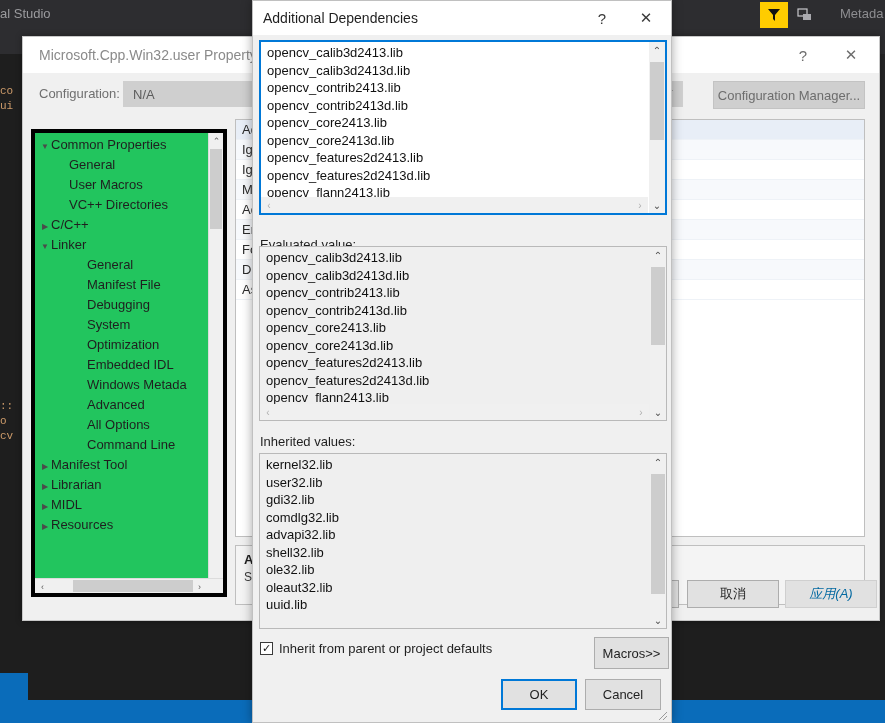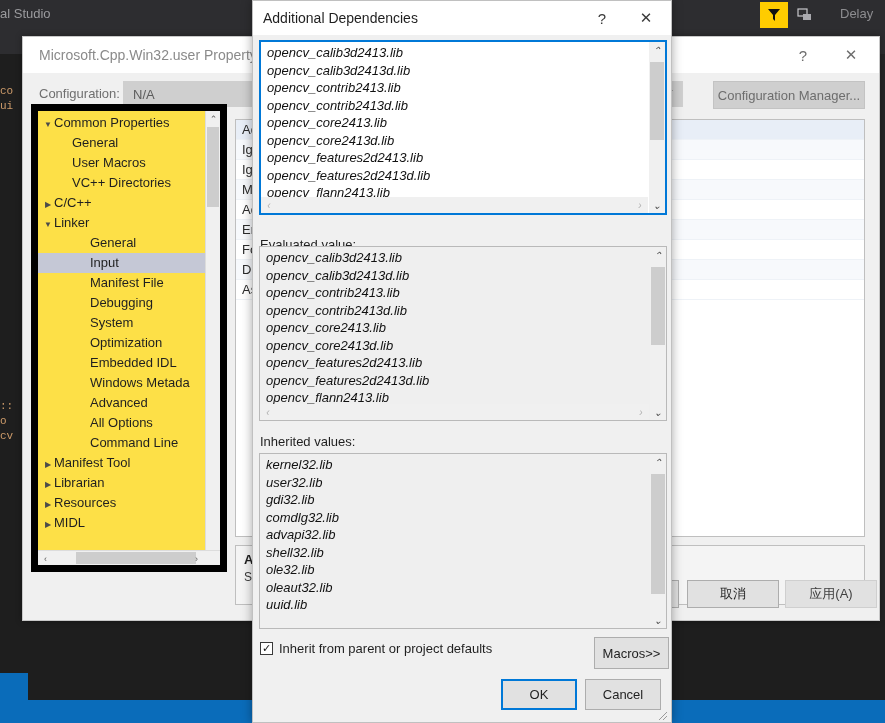--- a/index.html
+++ b/index.html
@@ -83,22 +83,22 @@
     border-top:5px solid #6a6a6a;
   }
   .cfgmgr-btn {
     position:absolute; left:690px; top:8px; width:152px; height:28px;
     background:#cfcfcf; border:1px solid #c3c3c3; color:#6d6d6d;
     font-size:13px; display:flex; align-items:center; justify-content:center;
   }
 
   
   .pp-tree {
-    position:absolute; left:8px; top:67px; width:196px; height:468px;
-    background:#fde047; border:7px solid #000000; overflow:hidden;
+    position:absolute; left:8px; top:92px; width:196px; height:468px;
+    background:#22c55e; border:4px solid #000000; overflow:hidden;
   }
   .tree-list { position:absolute; left:0; top:2px; width:180px; }
   .tree-item {
     height:20px; line-height:20px; font-size:13px; color:#1f1f1f;
     white-space:nowrap; padding-left:4px;
   }
   .tree-item.selected { background:#c5c8d6; }
   .tw-arrow { display:inline-block; width:12px; color:#4b4b4b; font-size:8px; text-align:center; }
   .tree-vscroll {
     position:absolute; right:0; top:0; width:15px; height:100%;
@@ -145,21 +145,21 @@
   }
   .desc-title { font-size:13px; font-weight:bold; color:#1f1f1f; }
   .desc-body { font-size:12px; color:#3a3a3a; margin-top:3px; }
 
   .pp-footer { position:absolute; left:4px; bottom:6px; width:100%; height:34px; }
   .pp-btn {
     position:absolute; top:0; height:28px; background:#e1e1e1;
     border:1px solid #adadad; font-size:13px; color:#1f1f1f;
     display:flex; align-items:center; justify-content:center;
   }
-  .pp-btn.disabled { color:#404040; background:#e1e1e1; border-color:#cfcfcf; }
+  .pp-btn.disabled { color:#0369a1; background:#e1e1e1; border-color:#cfcfcf;font-style:italic; }
   .ppb-ok { left:560px; width:92px; }
   .ppb-cancel { left:660px; width:92px; }
   .ppb-apply { left:758px; width:92px; }
 
   
   .modal {
     position:absolute; left:252px; top:0; width:420px; height:723px;
     background:#f0f0f0; border:1px solid #c0c0c0;
     box-shadow: 0 0 10px rgba(0,0,0,0.35);
   }
@@ -170,21 +170,21 @@
     font-size:15px; display:flex; align-items:center; justify-content:center;
   }
   .modal-close {
     position:absolute; right:12px; top:6px; width:26px; height:22px; color:#3a3a3a;
     font-size:15px; display:flex; align-items:center; justify-content:center;
   }
 
   .field-label { position:absolute; font-size:13px; color:#1f1f1f; }
 
   .listbox {
-    position:absolute; background:#ffffff; border:1px solid #b9b9b9; overflow:hidden;font-style:italic;
+    position:absolute; background:#ffffff; border:1px solid #b9b9b9; overflow:hidden;
   }
   .listbox.focused { border:2px solid #0078d7; }
   .listbox.readonly { background:#efefef; }
   .lb-items {
     position:absolute; left:0; top:2px; right:17px; bottom:16px;
     overflow:hidden; padding-left:6px;
   }
   .lb-line { font-size:13px; line-height:17.5px; color:#111; white-space:nowrap; }
   .lb-vscroll {
     position:absolute; right:0; top:0; width:16px; bottom:0; background:#f0f0f0;
@@ -234,21 +234,21 @@
       <svg width="16" height="16" viewBox="0 0 16 16">
           <polygon points="2,2 14,2 9,8 9,14 7,12 7,8" fill="#111"></polygon>
         </svg>
     </div>
     <div class="win-icon2">
       <svg width="20" height="20" viewBox="0 0 20 20">
         <rect x="3" y="4" width="9" height="7" fill="none" stroke="#c8c8cc" stroke-width="1.2"></rect>
         <rect x="8" y="9" width="8" height="6" fill="#a9a9ae"></rect>
       </svg>
     </div>
-    <div class="quick-label">Delay</div>
+    <div class="quick-label">Metada</div>
   </div>
 
   <div class="ide-menurow"></div>
   <div class="ide-body"></div>
   <div class="code-gutter">co
 ui
 
 
 
 
@@ -304,34 +304,33 @@
 
     <div class="pp-tree">
       <div class="tree-list" id="tree-list">
           <div class="tree-item"><span class="tw-arrow" style="margin-left: 0px;">▼</span><span>Common Properties</span></div>
           <div class="tree-item"><span class="tw-arrow" style="margin-left: 18px;"></span><span>General</span></div>
           <div class="tree-item"><span class="tw-arrow" style="margin-left: 18px;"></span><span>User Macros</span></div>
           <div class="tree-item"><span class="tw-arrow" style="margin-left: 18px;"></span><span>VC++ Directories</span></div>
           <div class="tree-item"><span class="tw-arrow" style="margin-left: 0px;">▶</span><span>C/C++</span></div>
           <div class="tree-item"><span class="tw-arrow" style="margin-left: 0px;">▼</span><span>Linker</span></div>
           <div class="tree-item"><span class="tw-arrow" style="margin-left: 36px;"></span><span>General</span></div>
-          <div class="tree-item selected"><span class="tw-arrow" style="margin-left: 36px;"></span><span>Input</span></div>
           <div class="tree-item"><span class="tw-arrow" style="margin-left: 36px;"></span><span>Manifest File</span></div>
           <div class="tree-item"><span class="tw-arrow" style="margin-left: 36px;"></span><span>Debugging</span></div>
           <div class="tree-item"><span class="tw-arrow" style="margin-left: 36px;"></span><span>System</span></div>
           <div class="tree-item"><span class="tw-arrow" style="margin-left: 36px;"></span><span>Optimization</span></div>
           <div class="tree-item"><span class="tw-arrow" style="margin-left: 36px;"></span><span>Embedded IDL</span></div>
           <div class="tree-item"><span class="tw-arrow" style="margin-left: 36px;"></span><span>Windows Metada</span></div>
           <div class="tree-item"><span class="tw-arrow" style="margin-left: 36px;"></span><span>Advanced</span></div>
           <div class="tree-item"><span class="tw-arrow" style="margin-left: 36px;"></span><span>All Options</span></div>
           <div class="tree-item"><span class="tw-arrow" style="margin-left: 36px;"></span><span>Command Line</span></div>
           <div class="tree-item"><span class="tw-arrow" style="margin-left: 0px;">▶</span><span>Manifest Tool</span></div>
           <div class="tree-item"><span class="tw-arrow" style="margin-left: 0px;">▶</span><span>Librarian</span></div>
+          <div class="tree-item"><span class="tw-arrow" style="margin-left: 0px;">▶</span><span>MIDL</span></div>
           <div class="tree-item"><span class="tw-arrow" style="margin-left: 0px;">▶</span><span>Resources</span></div>
-          <div class="tree-item"><span class="tw-arrow" style="margin-left: 0px;">▶</span><span>MIDL</span></div>
         </div>
       <div class="tree-vscroll">
         <div class="tvs-up">⌃</div>
         <div class="tvs-thumb"></div>
         <div class="tvs-dn">⌄</div>
       </div>
       <div class="tree-hscroll">
         <div class="ths-l">‹</div>
         <div class="ths-thumb"></div>
         <div class="ths-r">›</div>

